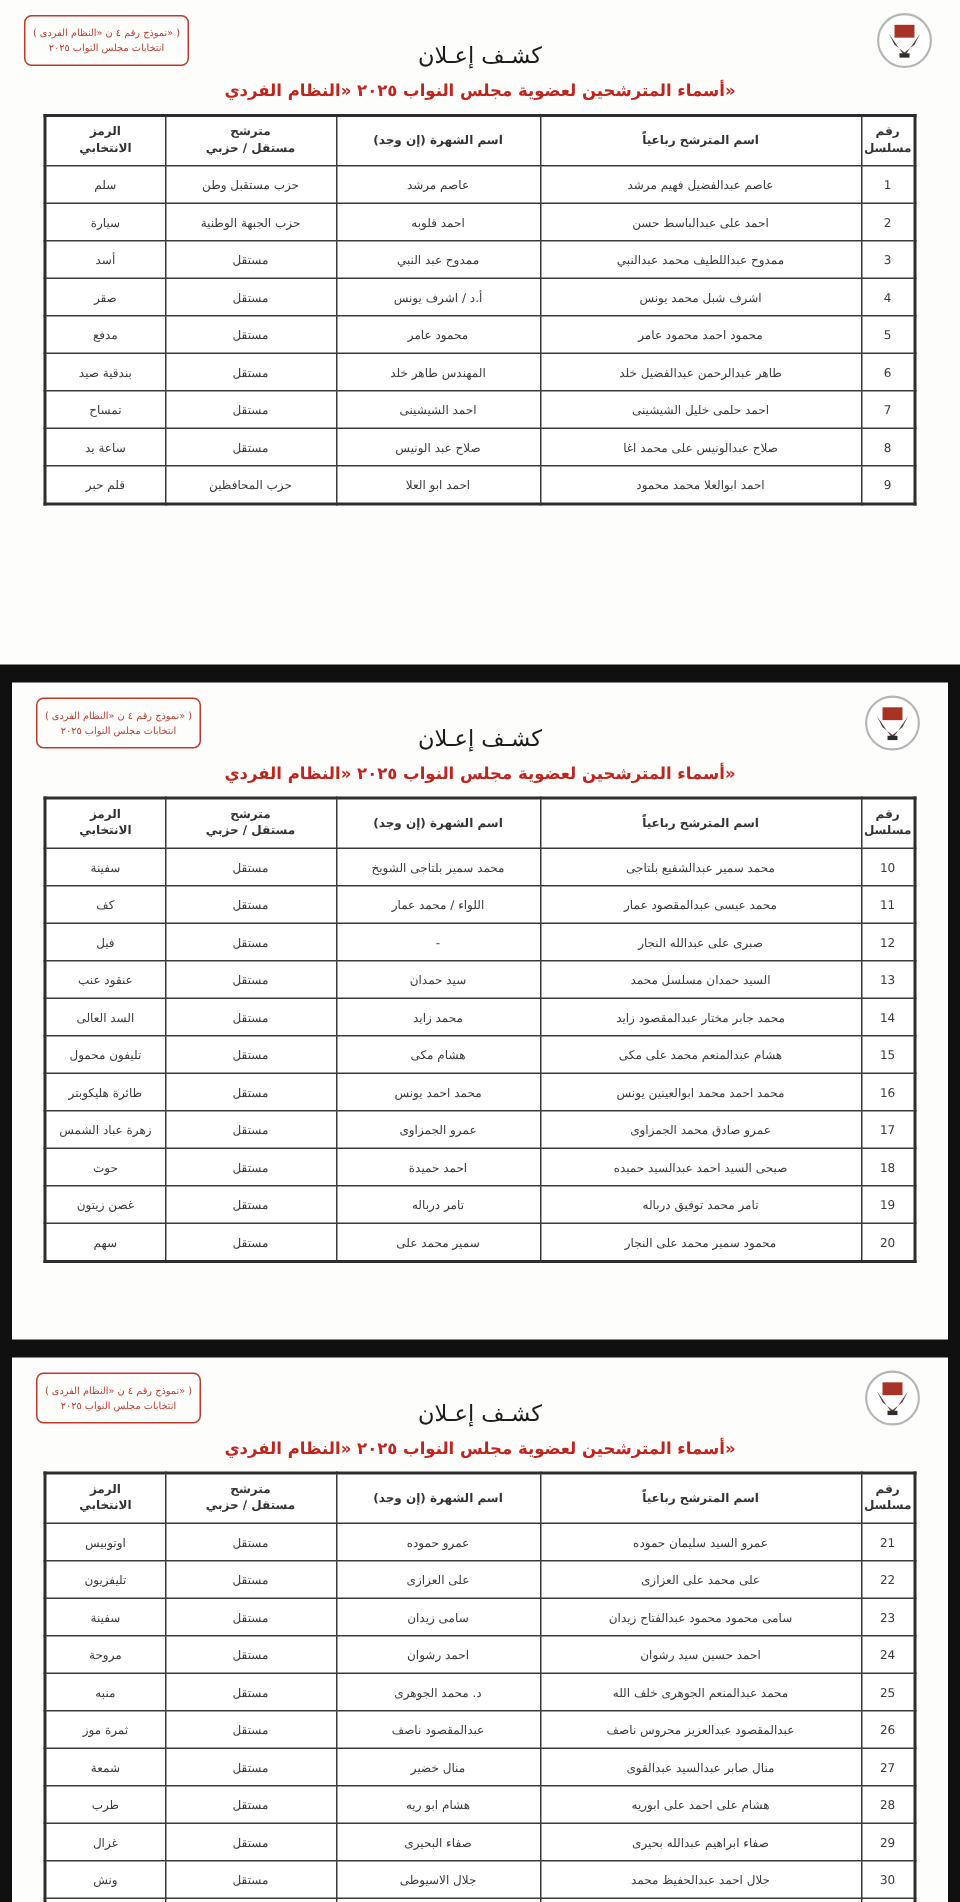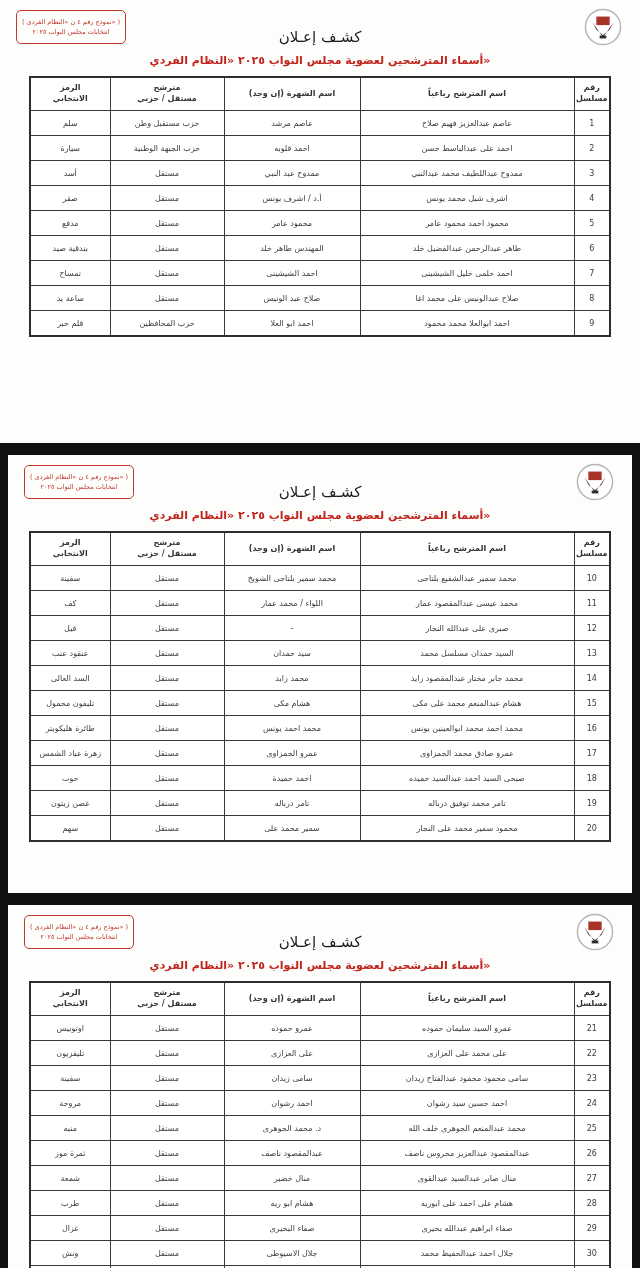--- a/index.html
+++ b/index.html
@@ -126,21 +126,21 @@
         <th><span>رقم</span><br><span>مسلسل</span></th>
         <th><span>اسم المترشح رباعياً</span></th>
         <th><span>اسم الشهرة (إن وجد)</span></th>
         <th><span>مترشح</span><br><span>مستقل / حزبي</span></th>
         <th><span>الرمز</span><br><span>الانتخابي</span></th>
       </tr>
     </thead>
     <tbody>
         <tr>
           <td>1</td>
-          <td>عاصم عبدالعزيز فهيم صلاح</td>
+          <td>عاصم عبدالفضيل فهيم مرشد</td>
           <td>عاصم مرشد</td>
           <td>حزب مستقبل وطن</td>
           <td>سلم</td>
         </tr>
         <tr>
           <td>2</td>
           <td>احمد على عبدالباسط حسن</td>
           <td>احمد قلوبه</td>
           <td>حزب الجبهة الوطنية</td>
           <td>سيارة</td>

